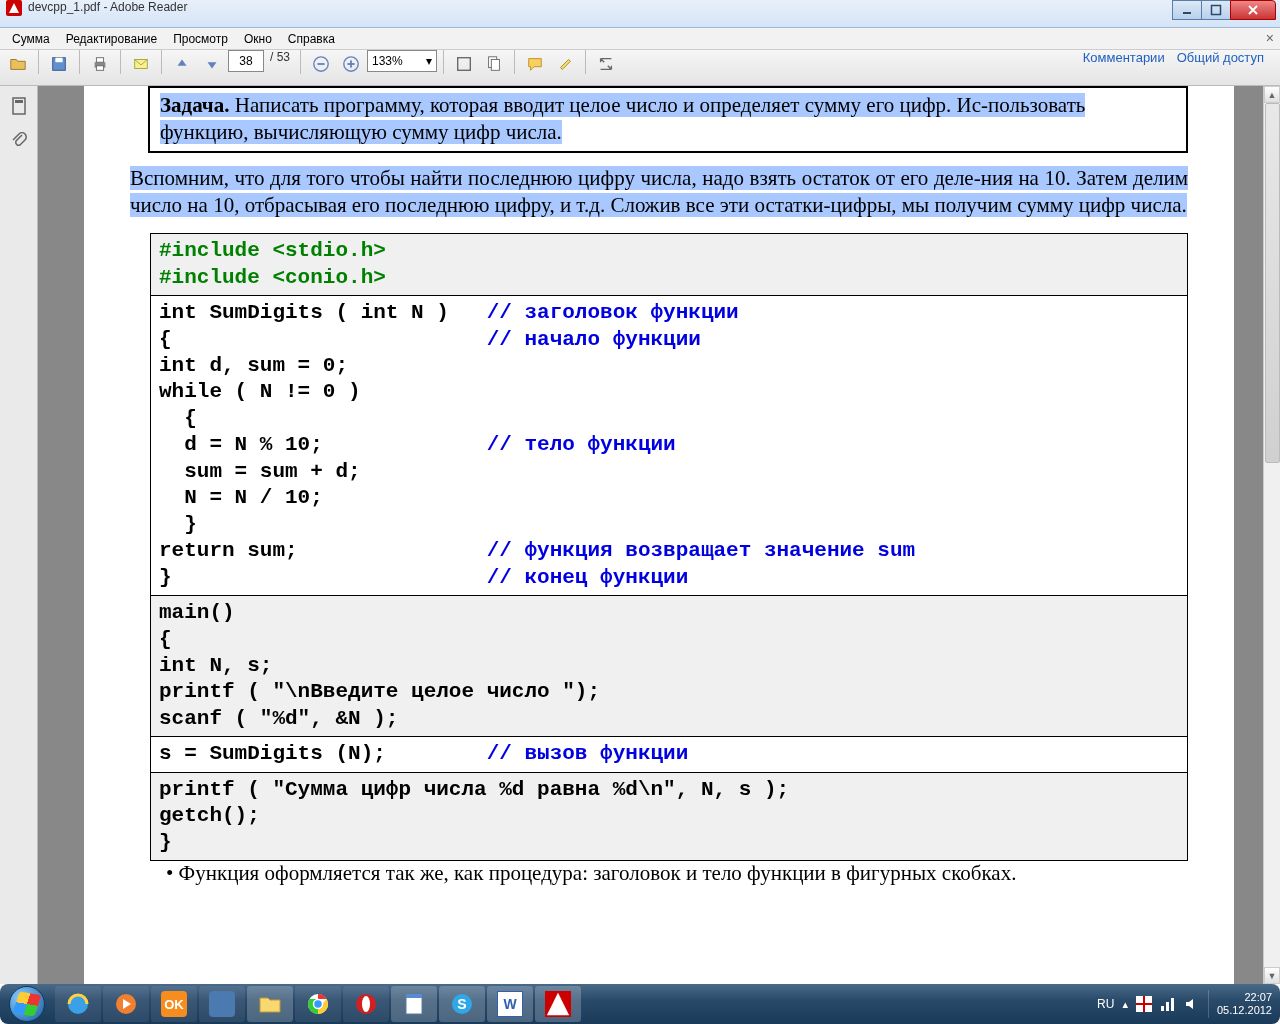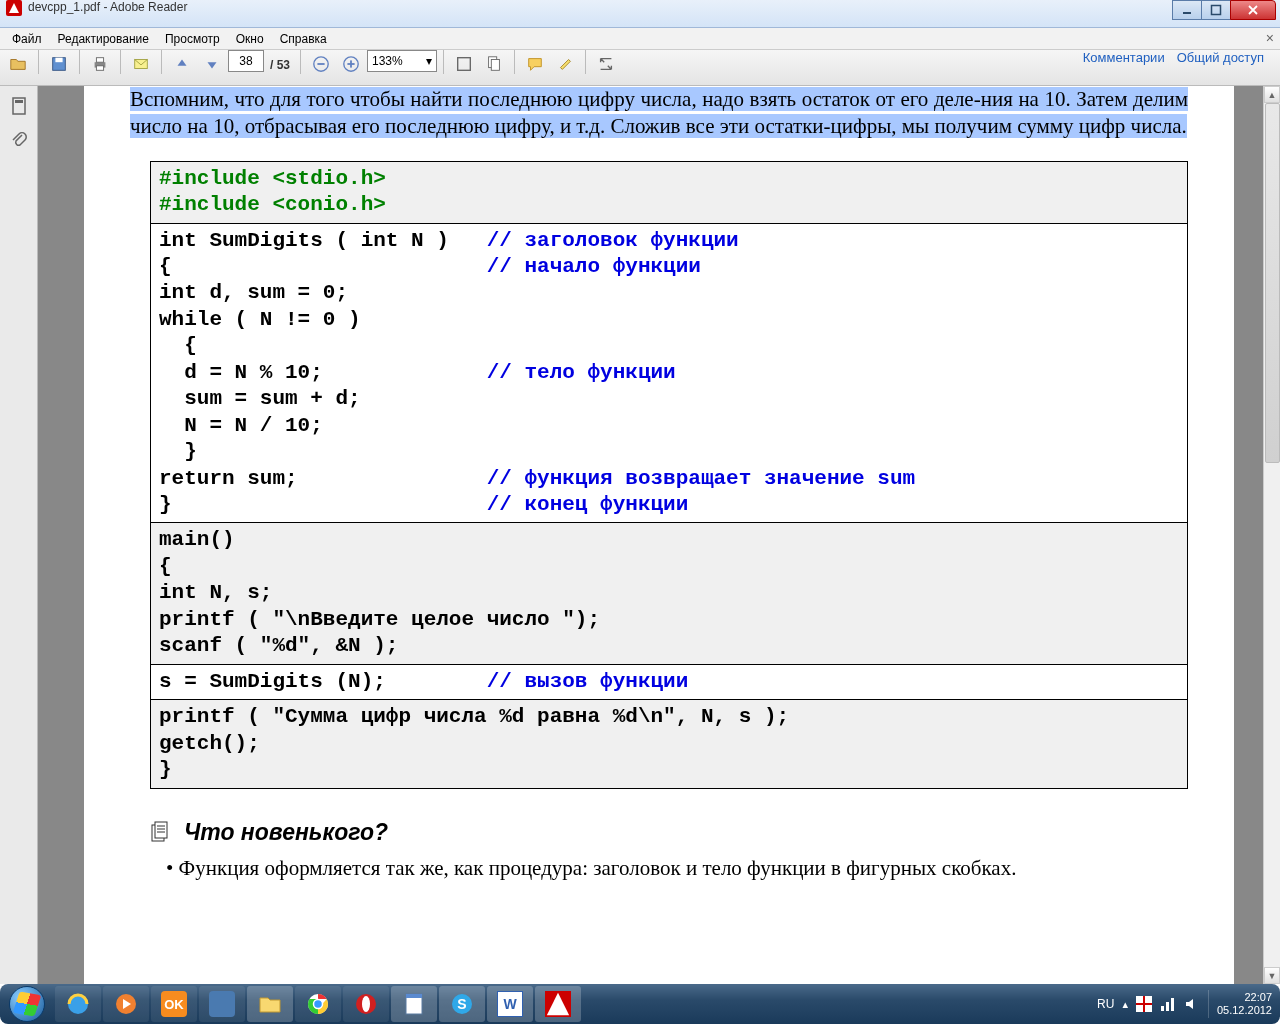--- a/index.html
+++ b/index.html
@@ -19,21 +19,21 @@
 .menubar { height: 22px; background: #f2f2f2; display: flex; align-items: center; padding: 0 4px; border-bottom: 1px solid #ccc; position: relative; }
 .menuitem { padding: 2px 8px; cursor: pointer; font-size: 12px; }
 .menuclose { position: absolute; right: 6px; top: 2px; font-size: 14px; color: #666; cursor: pointer; }
 
 
 .toolbar { height: 36px; background: linear-gradient(#f6f6f6, #e4e4e4); border-bottom: 1px solid #bbb; display: flex; align-items: flex-start; padding: 0 4px; gap: 2px; }
 .tbtn { width: 28px; height: 28px; display: flex; align-items: center; justify-content: center; border-radius: 3px; cursor: pointer; }
 .tbtn svg { width: 18px; height: 18px; }
 .tsep { width: 1px; height: 24px; background: #bbb; margin: 0 4px; }
 .pagebox { width: 36px; height: 22px; border: 1px solid #888; text-align: center; font-size: 12px; background: #fff; }
-.pagecount { font-size: 12px; color: #333; margin: 8px 4px; font-weight: bold; }
+.pagecount { font-size: 12px; color: #333; margin: 0 4px; }
 .zoombox { width: 70px; height: 22px; border: 1px solid #888; font-size: 12px; display: flex; align-items: center; padding: 0 4px; background: #fff; }
 .zoombox span { flex: 1; }
 .toolbar-right { margin-left: auto; display: flex; gap: 12px; padding-right: 12px; }
 .toolbar-right a { color: #2060c0; font-size: 13px; cursor: pointer; }
 
 
 .sidepanel { position: absolute; left: 0; top: 86px; width: 38px; bottom: 40px; background: #eaeaea; border-right: 1px solid #bbb; display: flex; flex-direction: column; align-items: center; padding-top: 8px; gap: 10px; }
 .sidebtn { width: 24px; height: 24px; cursor: pointer; display:flex; align-items:center; justify-content:center; }
 .sidebtn svg { width: 20px; height: 20px; fill: #666; }
 
@@ -41,21 +41,21 @@
 .docarea { position: absolute; left: 38px; right: 0; top: 86px; bottom: 40px; background: #888; overflow: hidden; }
 .scrollbar { position: absolute; right: 0; top: 0; bottom: 0; width: 17px; background: #f0f0f0; border-left: 1px solid #ccc; }
 .scrollbar .arrow { height: 17px; background: linear-gradient(#fefefe,#e0e0e0); border: 1px solid #ccc; display:flex; align-items:center; justify-content:center; font-size:9px; color:#666; }
 .scrollbar .thumb { position:absolute; top:17px; width:15px; left:1px; height:360px; background: linear-gradient(#e8e8e8,#d0d0d0); border:1px solid #bbb; border-radius:2px; }
 .page { background: #fff; margin: 0 auto; width: 1150px; min-height: 100%; padding: 0 0 20px 0; font-family: "Times New Roman", serif; position: relative; }
 
 
 .taskbox { border: 2px solid #000; margin: 0 46px 12px 64px; padding: 4px 10px 4px 10px; font-size: 21px; line-height: 1.3; }
 .hl { background: #a8c8ff; }
 .parag { margin: 0 46px 0 46px; font-size: 21px; line-height: 1.3; text-align: justify; }
-.codebox { border: 1px solid #000; margin: 20px 46px 0 66px; }
+.codebox { border: 1px solid #000; margin: 14px 46px 0 66px; }
 .coderow { border-bottom: 1px solid #000; padding: 4px 8px; font-family: "Courier New", monospace; font-size: 21px; font-weight: bold; line-height: 1.26; white-space: pre; }
 .coderow:last-child { border-bottom: none; }
 .coderow.gray { background: #f0f0f0; }
 .kw-green { color: #008000; }
 .kw-blue { color: #0000e0; }
 .heading { font-family: "Arial", sans-serif; font-size: 23px; font-weight: bold; font-style: italic; margin: 30px 46px 10px 66px; display:flex; align-items:center; gap:12px; }
 .heading svg { width:22px; height:22px; }
 .bullet { margin: 0 46px 0 82px; font-size: 21px; }
 
 
@@ -90,21 +90,21 @@
       </div>
     <div class="winbtn close">
         <svg viewBox="0 0 12 12">
           <path d="M2 2 L10 10 M10 2 L2 10" stroke="#fff" stroke-width="1.8"></path>
         </svg>
       </div>
   </div>
 </div>
 
 <div class="menubar">
-  <div class="menuitem">Файл</div>
+  <div class="menuitem">Сумма</div>
   <div class="menuitem">Редактирование</div>
   <div class="menuitem">Просмотр</div>
   <div class="menuitem">Окно</div>
   <div class="menuitem">Справка</div>
   <div class="menuclose">×</div>
 </div>
 
 <div class="toolbar">
   <div class="tbtn">
       <svg viewBox="0 0 20 20">
@@ -205,20 +205,23 @@
     </div>
   <div class="sidebtn">
       <svg viewBox="0 0 20 20">
         <path d="M13 5 L7 11 a3 3 0 0 0 4 4 L16 10 a4 4 0 0 0 -6 -6 L4 10" fill="none" stroke="#666" stroke-width="1.5"></path>
       </svg>
     </div>
 </div>
 
 <div class="docarea">
   <div class="page">
+    <div class="taskbox">
+      <span class="hl"><b>Задача.</b><span> Написать программу, которая вводит целое число и определяет сумму его цифр. Ис-пользовать функцию, вычисляющую сумму цифр числа.</span></span>
+    </div>
     <div class="parag"><span class="hl">Вспомним, что для того чтобы найти последнюю цифру числа, надо взять остаток от его деле-ния на 10. Затем делим число на 10, отбрасывая его последнюю цифру, и т.д. Сложив все эти остатки-цифры, мы получим сумму цифр числа.</span></div>
 
     <div class="codebox">
       <div class="coderow gray"><span class="kw-green">#include &lt;stdio.h&gt;</span>
 <span class="kw-green">#include &lt;conio.h&gt;</span></div>
       <div class="coderow"><span>int SumDigits ( int N )   </span><span class="kw-blue">// заголовок функции</span>
 <span>{                         </span><span class="kw-blue">// начало функции</span>
 <span>int d, sum = 0;</span>
 <span>while ( N != 0 )</span>
 <span>  {</span>
@@ -232,30 +235,20 @@
 <span>{</span>
 <span>int N, s;</span>
 <span>printf ( "\nВведите целое число ");</span>
 <span>scanf ( "%d", &amp;N );</span></div>
       <div class="coderow"><span>s = SumDigits (N);        </span><span class="kw-blue">// вызов функции</span></div>
       <div class="coderow gray"><span>printf ( "Сумма цифр числа %d равна %d\n", N, s );</span>
 <span>getch();</span>
 <span>}</span></div>
     </div>
 
-    <div class="heading">
-      <svg viewBox="0 0 22 22">
-          <rect x="2" y="4" width="12" height="16" fill="#fff" stroke="#333"></rect>
-          <rect x="5" y="1" width="12" height="16" fill="#fff" stroke="#333"></rect>
-          <line x1="7" y1="5" x2="15" y2="5" stroke="#333"></line>
-          <line x1="7" y1="8" x2="15" y2="8" stroke="#333"></line>
-          <line x1="7" y1="11" x2="15" y2="11" stroke="#333"></line>
-        </svg>
-      <span>Что новенького?</span>
-    </div>
     <div class="bullet">• <span>Функция оформляется так же, как процедура: заголовок и тело функции в фигурных скобках.</span></div>
   </div>
   <div class="scrollbar">
     <div class="arrow">▲</div>
     <div class="thumb"></div>
     <div class="arrow" style="position:absolute;bottom:0;width:100%;">▼</div>
   </div>
 </div>
 
 <div class="win-taskbar">

